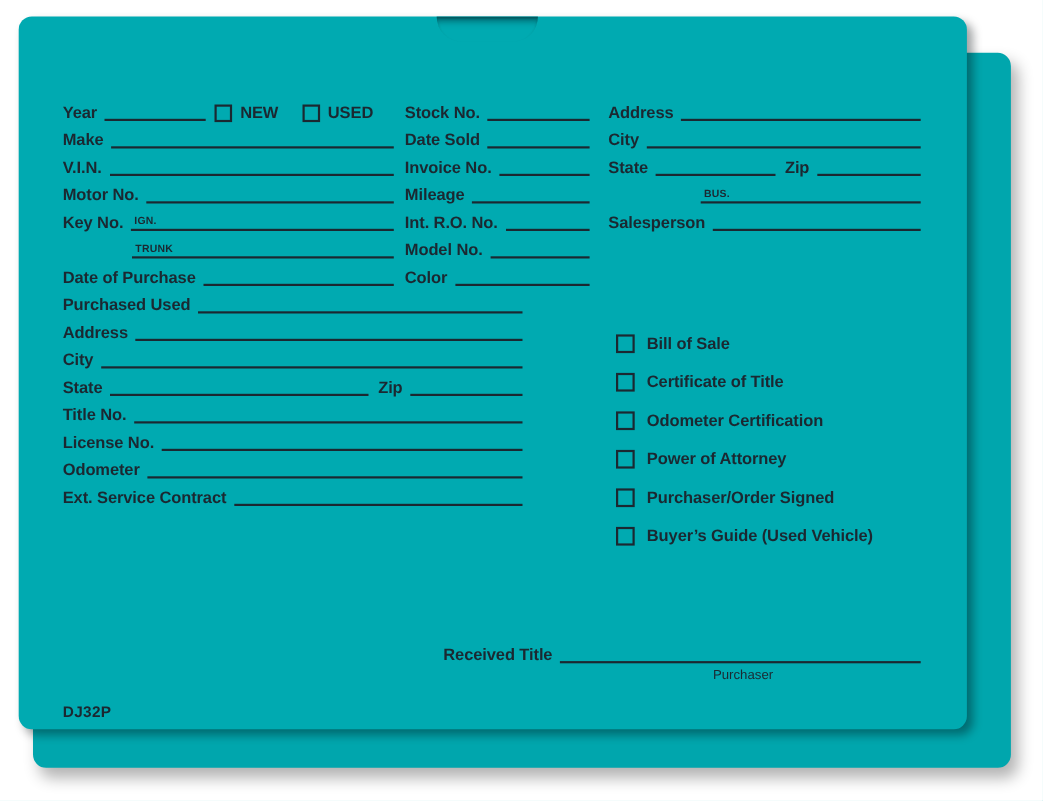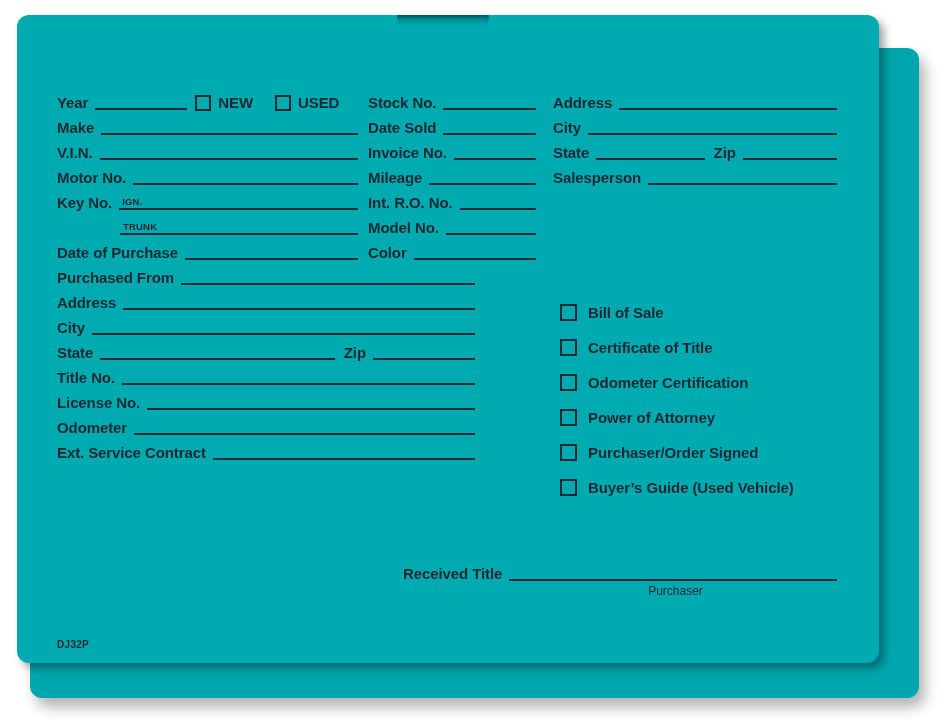--- a/index.html
+++ b/index.html
@@ -71,28 +71,28 @@
   
   .checklist{position:absolute;left:543px;top:280px;width:290px;color:var(--ink);}
   .citem{display:flex;align-items:center;height:35px;}
   .cbox2{
     flex:0 0 17px;width:17px;height:17px;
     border:2px solid var(--ink);background:transparent;
   }
   .clabel{margin-left:11px;font-weight:bold;font-size:15px;letter-spacing:-0.1px;}
 
   
-  .rt-block{position:absolute;left:386px;top:543px;width:434px;color:var(--ink);}
+  .rt-block{position:absolute;left:386px;top:565px;width:434px;color:var(--ink);}
   .rt-sub{
     margin-left:111px;text-align:center;
     font-weight:normal;font-size:12px;margin-top:1px;
   }
   .product-code{
     position:absolute;left:40px;top:624px;
-    font-size:10px;font-weight:bold;letter-spacing:0.3px;color:var(--ink);
+    font-size:14px;font-weight:bold;letter-spacing:0.3px;color:var(--ink);
   }
 </style>
 </head>
 <body>
 
 <div class="stage">
 
   <div class="env-back"></div>
 
   <div class="env-front">
@@ -132,21 +132,21 @@
         </span>
       </div>
       <div class="frow">
         <span class="flabel">Date of Purchase</span>
         <span class="fline"></span>
       </div>
     </div>
 
     <div class="col" style="left:40px;top:247px;width:418px;">
       <div class="frow">
-        <span class="flabel">Purchased From</span>
+        <span class="flabel">Purchased Used</span>
         <span class="fline"></span>
       </div>
       <div class="frow">
         <span class="flabel">Address</span>
         <span class="fline"></span>
       </div>
       <div class="frow">
         <span class="flabel">City</span>
         <span class="fline"></span>
       </div>
@@ -214,20 +214,26 @@
         <span class="flabel">City</span>
         <span class="fline"></span>
       </div>
       <div class="frow">
         <span class="flabel">State</span>
         <span class="fline fline-st1"></span>
         <span class="flabel ziplabel">Zip</span>
         <span class="fline fline-zp1"></span>
       </div>
       <div class="frow">
+        <span class="indent-r"></span>
+        <span class="fline">
+          <span class="sublabel">BUS.</span>
+        </span>
+      </div>
+      <div class="frow">
         <span class="flabel">Salesperson</span>
         <span class="fline"></span>
       </div>
     </div>
 
     <div class="checklist">
       <div class="citem">
         <span class="cbox2"></span>
         <span class="clabel">Bill of Sale</span>
       </div>

